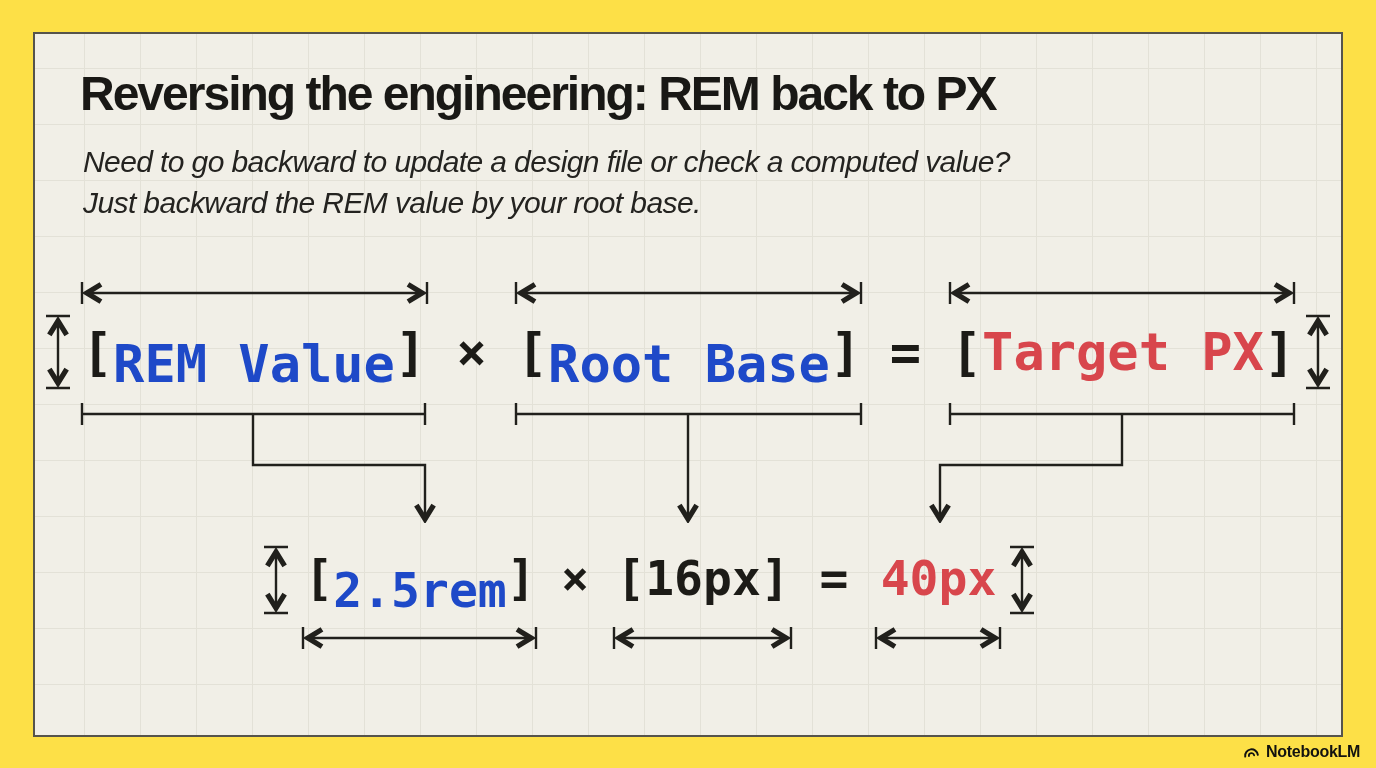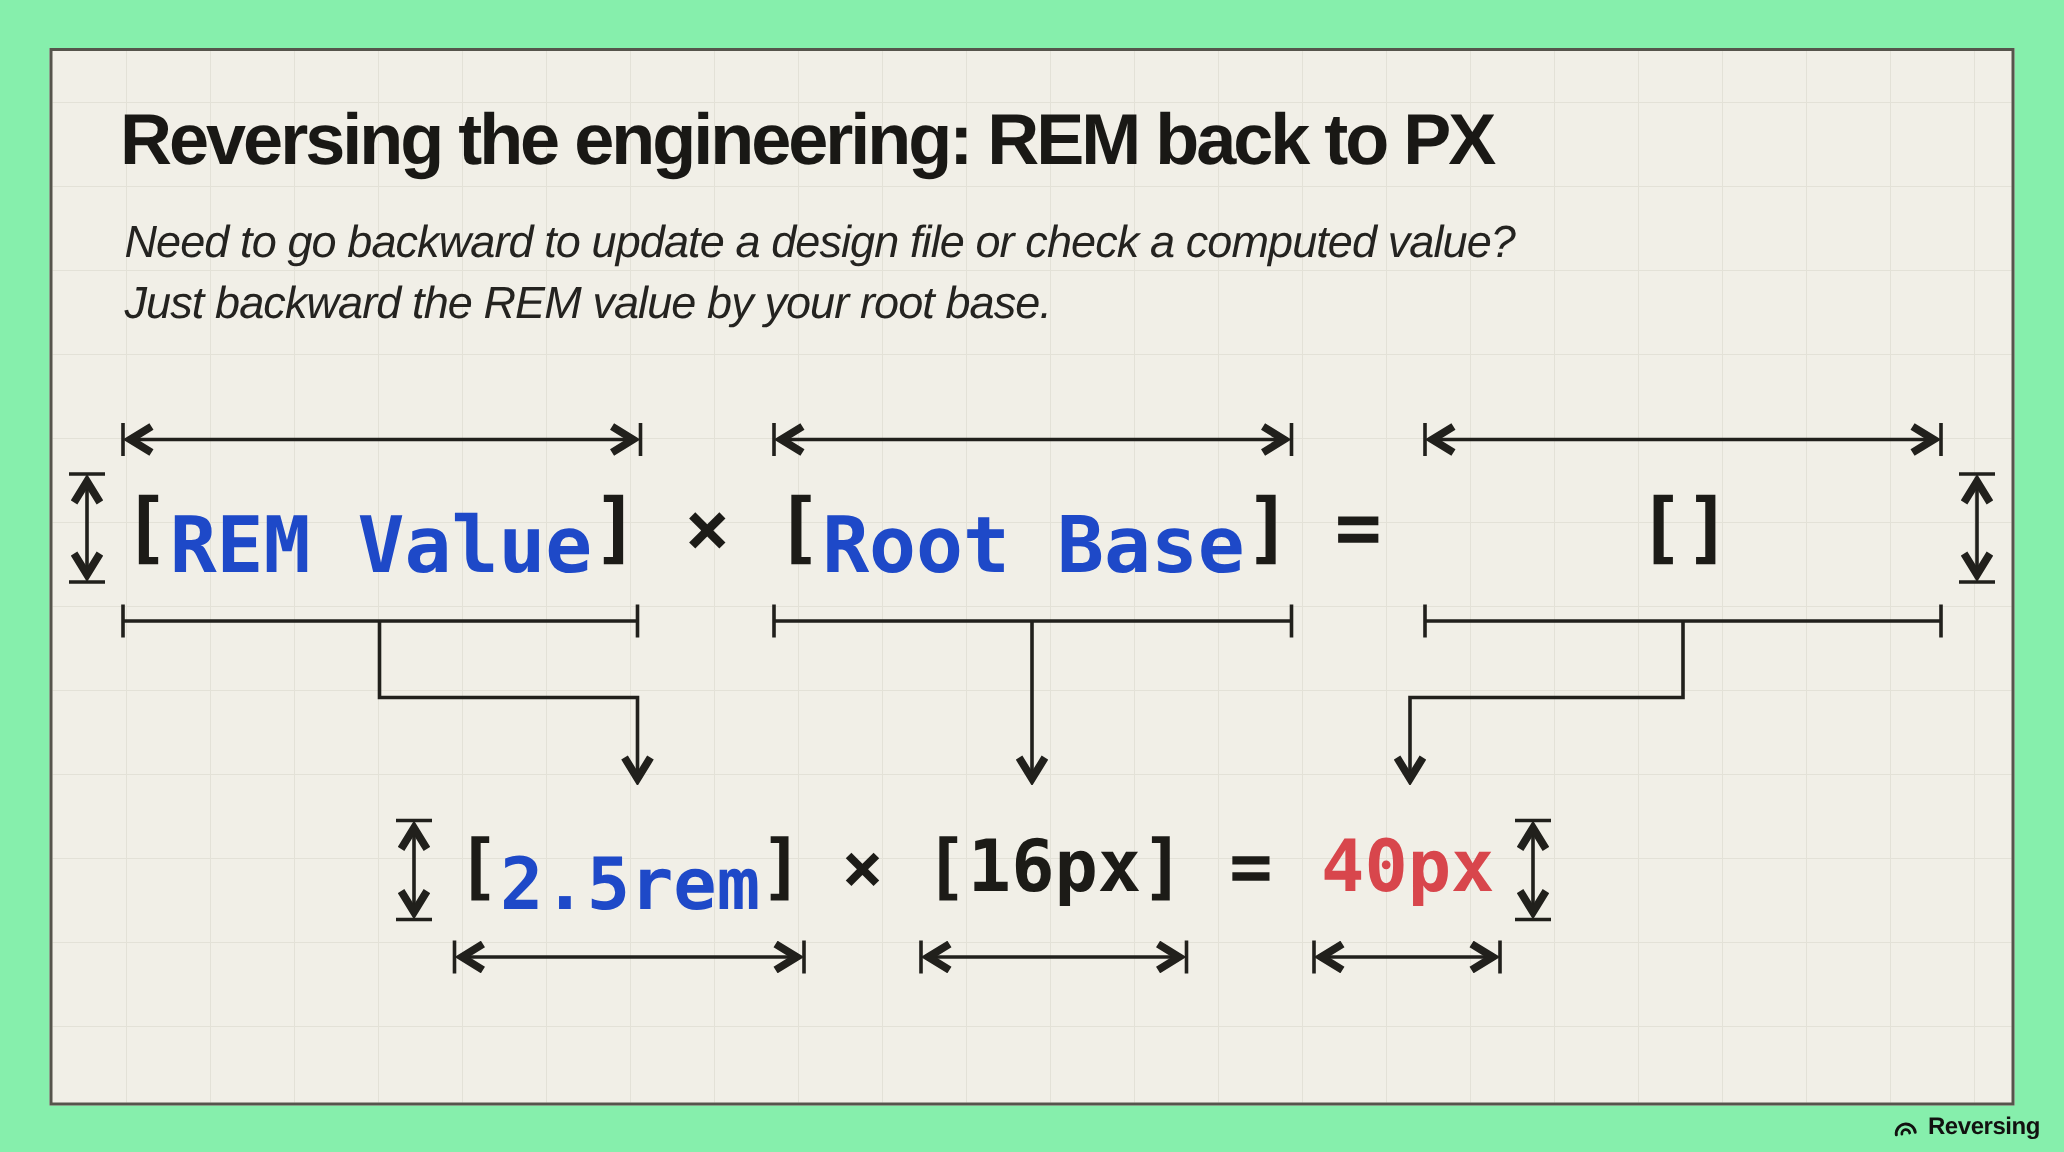--- a/index.html
+++ b/index.html
@@ -1,19 +1,19 @@
 <!DOCTYPE html>
 <html><head>
 <meta charset="utf-8">
 <style>
   html,body{margin:0;padding:0;}
   #stage{
     position:relative;
     width:1376px;height:768px;
-    background:#86efac;
+    background:#fde047;
     overflow:hidden;
     font-family:"Liberation Sans", sans-serif;
   }
   #frame{
     position:absolute;
     left:33px;top:32px;width:1310px;height:705px;
     box-sizing:border-box;
     border:2px solid #56544c;
     background-color:#f1efe7;
     background-image:
@@ -146,34 +146,34 @@
 
   <div class="term row1" style="left:80px;width:348px">
     <span class="bracket">[</span><span class="blue">REM Value</span><span class="bracket">]</span>
   </div>
   <div class="term row1 op" style="left:427px;width:89px;font-size:50px">×</div>
   <div class="term row1" style="left:516px;width:346px">
     <span class="bracket">[</span><span class="blue">Root Base</span><span class="bracket">]</span>
   </div>
   <div class="term row1 op" style="left:861px;width:89px">=</div>
   <div class="term row1" style="left:948px;width:350px">
-    <span class="bracket">[</span><span class="bracket">]</span>
+    <span class="bracket">[</span><span class="red">Target PX</span><span class="bracket">]</span>
   </div>
 
   <div class="term row2" style="left:303px;width:234px">
     <span class="bracket">[</span><span class="blue">2.5rem</span><span class="bracket">]</span>
   </div>
   <div class="term row2 op" style="left:536px;width:78px;font-size:46px">×</div>
   <div class="term row2" style="left:614px;width:178px">
     <span class="bracket">[</span><span class="black">16px</span><span class="bracket">]</span>
   </div>
   <div class="term row2 op" style="left:792px;width:84px">=</div>
   <div class="term row2 red" style="left:876px;width:125px">40px</div>
 
   <div id="brand">
     <svg width="18" height="18" viewBox="0 0 24 24">
       <path d="M3.5 17 A 8.5 8.5 0 0 1 20.5 17" stroke="#121210" stroke-width="2.6" fill="none" stroke-linecap="round"></path>
       <path d="M8.5 17 A 3.5 3.5 0 0 1 15.5 17" stroke="#121210" stroke-width="2.4" fill="none" stroke-linecap="round"></path>
     </svg>
-    <span class="word">Reversing</span>
+    <span class="word">NotebookLM</span>
   </div>
 
 </div>
 
 </body></html>

